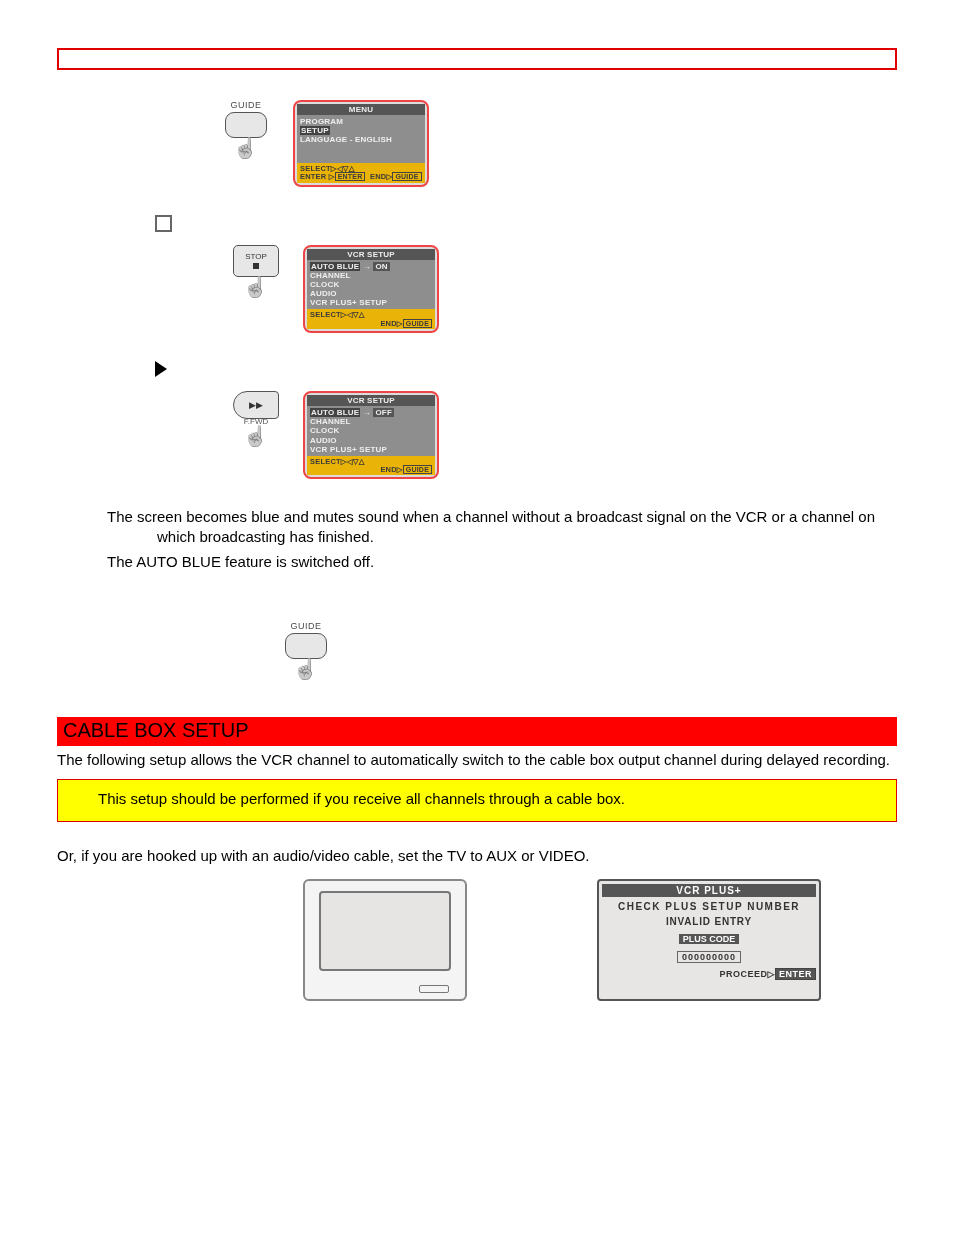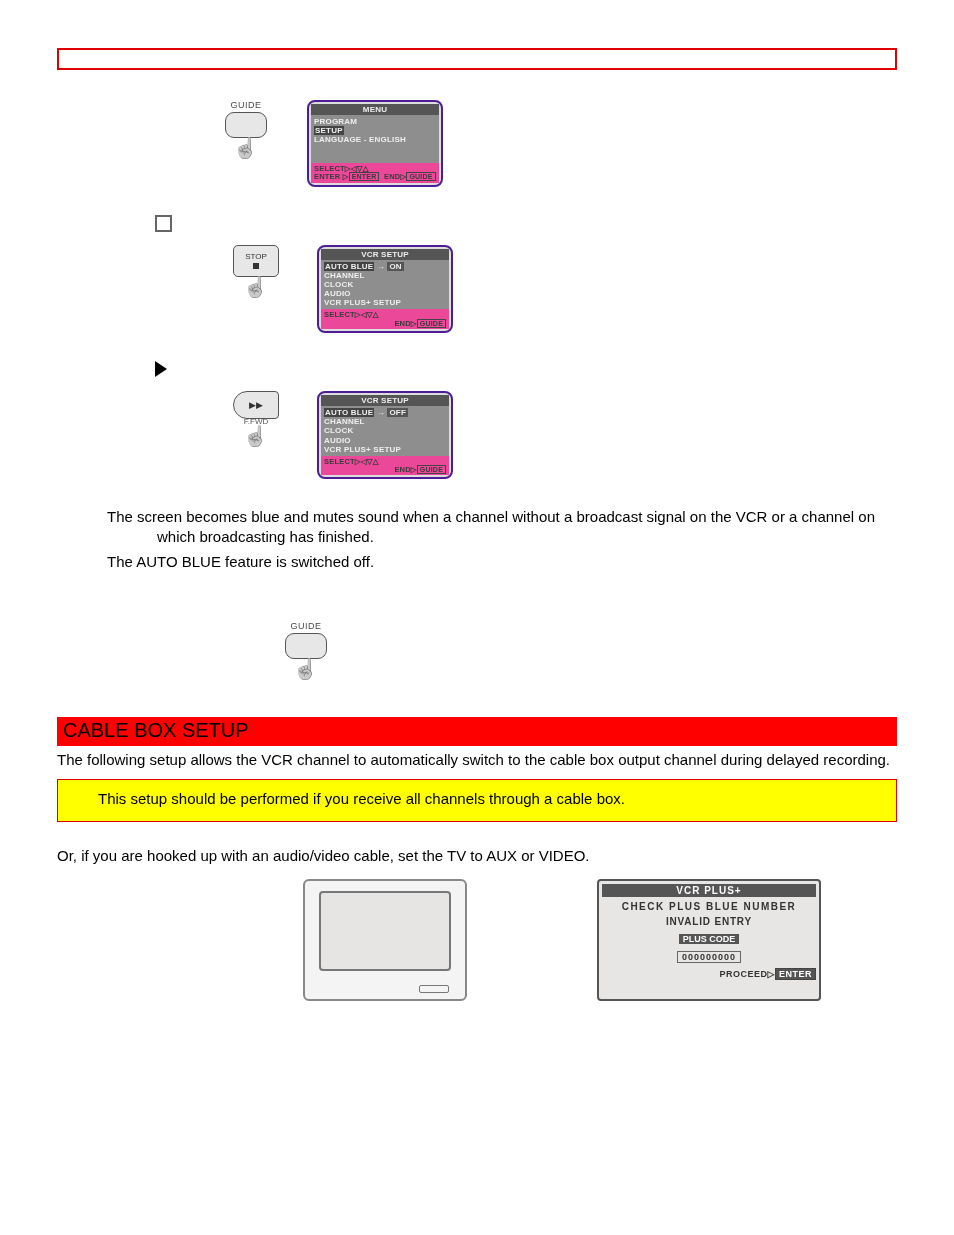--- a/index.html
+++ b/index.html
@@ -75,48 +75,47 @@
     border-radius: 14px 4px 4px 14px;
     display:flex;align-items:center;justify-content:center;gap:2px;
     font-size:7px;color:#333;
   }
   .hand {
     font-size: 20px;
     margin-top: -2px;
     filter: grayscale(1);
   }
   .osd {
-    border: 2px solid #4c1d95;
+    border: 2px solid #ef4444;
     border-radius: 8px;
     width: 128px;
     background: #dcdcdc;
     padding: 2px;
     font-family: Arial, sans-serif;
     font-size: 8px;
     color: #eee;
     font-weight: bold;
     letter-spacing:.2px;
-    margin-left:14px;
   }
   .osd-title {
     background: #555;
     text-align: center;
     padding: 1px 0;
     font-size: 8px;
   }
   .osd-body {
     background: #8e8e8e;
     padding: 2px 3px;
     min-height: 44px;
     line-height: 1.15;
   }
   .osd-body .sel { background:#444; padding:0 1px; }
   .osd-body .val { background:#555; padding:0 2px; }
   .osd-footer {
-    background: #ec4899;
+    background: #eab308;
     color:#3a3a3a;
     padding: 2px 3px 1px;
     line-height:1.1;
     font-size:7.5px;
   }
   .osd-footer .boxed{border:1px solid #444;padding:0 2px;font-size:7px;}
   .body-text {
     margin: 6px 0 0 50px;
     line-height: 1.28;
   }
@@ -274,21 +273,21 @@
       <div class="tv">
         <div class="tv-screen"></div>
         <div class="tv-base"></div>
       </div>
       <div class="tv-leader"></div>
       <div class="callout">1</div>
     </div>
 
     <div class="pluscode-box" style="margin-left:90px">
       <div class="pc-title">VCR PLUS+</div>
-      <div class="pc-row">CHECK PLUS BLUE NUMBER</div>
+      <div class="pc-row">CHECK PLUS SETUP NUMBER</div>
       <div class="pc-row" style="letter-spacing:.8px;margin:2px 0 0">INVALID ENTRY</div>
       <div style="text-align:center;margin:1px 0"><span class="pc-bar">PLUS CODE</span></div>
       <div style="text-align:center"><span class="pc-digits">000000000</span></div>
       <div class="pc-footer">
         <span>PROCEED</span>▷<span class="boxed">ENTER</span>
       </div>
     </div>
   </div>
 
 </div>

